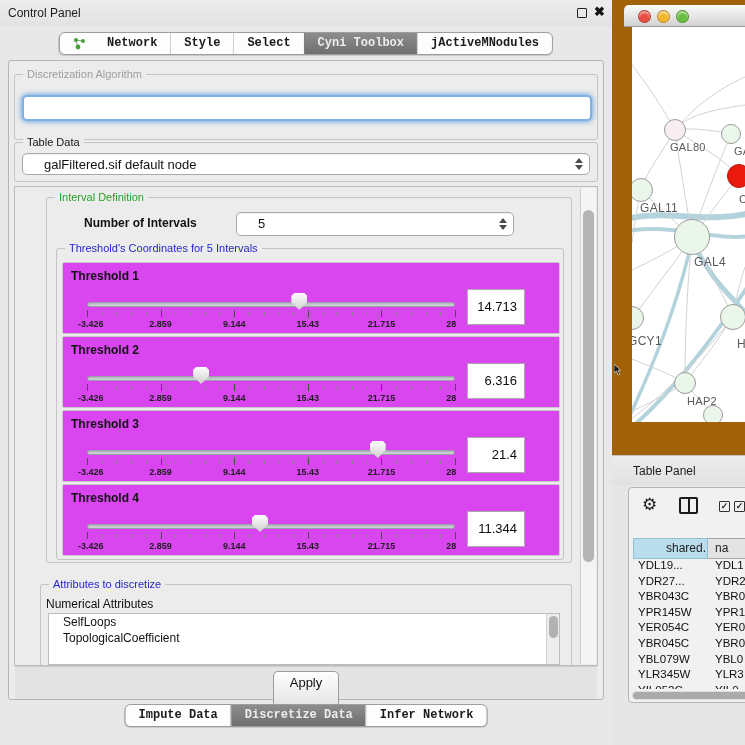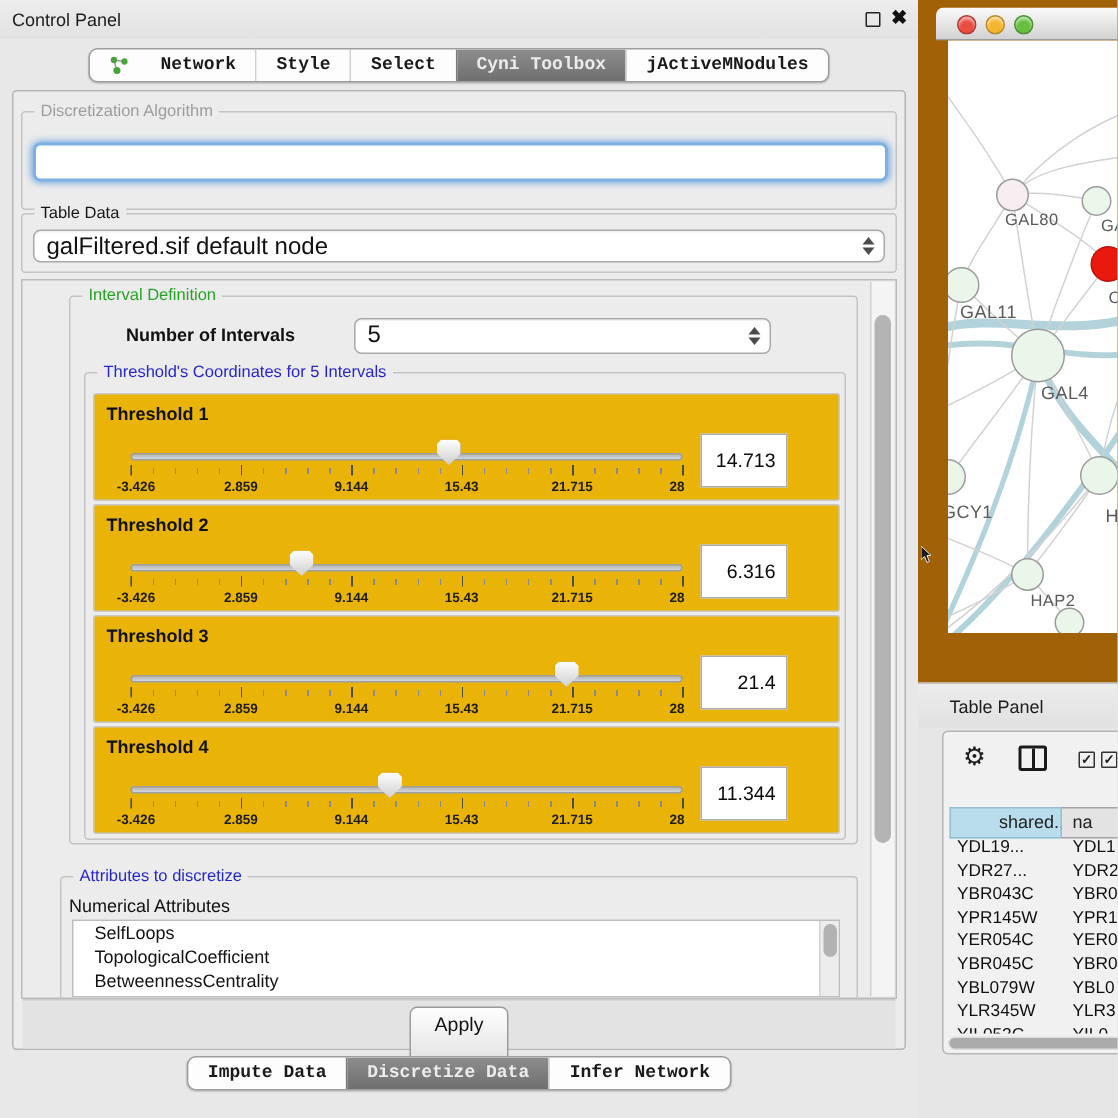--- a/index.html
+++ b/index.html
@@ -30,21 +30,21 @@
     background:#ececec; border:1px solid #b5b5b5; border-radius:3px; }
 
   .group { position:absolute; border:1px solid #c4c4c4; border-radius:3px; }
   .gtitle { position:absolute; top:-7px; left:8px; background:#ececec; padding:0 4px;
     font-size:11px; color:#161616; white-space:nowrap; }
   .gtitle.faded { color:#9d9d9d; }
   .gtitle.green { color:#28a228; }
   .gtitle.blue  { color:#2626cc; }
 
   .combo { position:absolute; background:#fff; border:1px solid #a9a9a9; border-radius:5px;
-    font-size:16px; color:#111; line-height:21px; padding-left:8px; box-shadow:inset 0 1px 1px rgba(0,0,0,.06); }
+    font-size:13px; color:#111; line-height:21px; padding-left:21px; box-shadow:inset 0 1px 1px rgba(0,0,0,.06); }
   .spin { position:absolute; right:6px; top:50%; transform:translateY(-50%); width:9px; height:12px; }
   .spin .up { position:absolute; left:1px; top:0; width:0; height:0;
     border-left:4px solid transparent; border-right:4px solid transparent; border-bottom:5px solid #4c4c4c; }
   .spin .dn { position:absolute; left:1px; bottom:0; width:0; height:0;
     border-left:4px solid transparent; border-right:4px solid transparent; border-top:5px solid #4c4c4c; }
 
   .combo-alg { left:22px; top:95px; width:570px; height:26px;
     border:2px solid #7fb1e3; box-shadow:0 0 5px 1px #74a9de; z-index:5; }
   .popup { position:absolute; left:12px; top:84px; width:566px; height:55px; z-index:10;
     background:#fff; border:1px solid #c9c9c9; border-radius:7px;
@@ -58,21 +58,21 @@
   .inner { position:absolute; left:14px; top:186px; width:584px; height:480px;
     border:1px solid #bcbcbc; background:#ececec; }
   .vscroll { position:absolute; left:580px; top:188px; width:16px; height:476px;
     background:#f4f4f4; border-left:1px solid #cfcfcf; }
   .vscroll .vthumb { position:absolute; left:2px; top:22px; width:11px; height:352px;
     background:#b4b4b4; border-radius:6px; }
 
   .numlabel { position:absolute; left:84px; top:216px; font-size:12px; font-weight:bold; color:#111; }
 
   .thr-box { position:absolute; left:62px; width:498px; height:72px;
-    background:#eab308; border:1px solid #c9c9c9; border-radius:2px; }
+    background:#d946ef; border:1px solid #c9c9c9; border-radius:2px; }
   .thr-label { position:absolute; left:8px; top:6px; font-size:12px; font-weight:bold; color:#111; }
   .slider-area { position:absolute; left:24px; top:0; width:368px; height:70px; }
   .track { position:absolute; left:0; top:39px; width:368px; height:5px; border-radius:3px;
     background:linear-gradient(#b2b7bd,#d2d6da); border:1px solid #9aa0a7; }
   .thumb { position:absolute; top:30px; width:16px; height:17px; transform:translateX(-50%);
     background:linear-gradient(#fefefe,#cfcfcf);
     clip-path:polygon(18% 0%, 82% 0%, 100% 18%, 100% 55%, 50% 100%, 0% 55%, 0% 18%);
     filter:drop-shadow(0 0 1px #777); }
   .ticks-minor { position:absolute; left:0; top:49px; width:369px; height:4px;
     background:repeating-linear-gradient(to right,#8a8a8a 0 1px,transparent 1px 14.72px); }
@@ -299,21 +299,20 @@
     <div class="thr-value">11.344</div>
   </div>
 
   <div class="group" style="left:40px;top:584px;width:532px;height:81px;border-bottom:none;border-radius:3px 3px 0 0;">
     <span class="gtitle blue">Attributes to discretize</span>
   </div>
   <div class="attr-sub">Numerical Attributes</div>
   <div class="attr-list">
     <div class="it">SelfLoops</div>
     <div class="it">TopologicalCoefficient</div>
-    <div class="it">BetweennessCentrality</div>
     <div class="lscroll">
         <div class="lthumb"></div>
       </div>
   </div>
 
   <div class="apply-strip"></div>
   <div class="apply-btn">Apply</div>
 
   <div class="seg bottom-seg">
     <div class="s">

